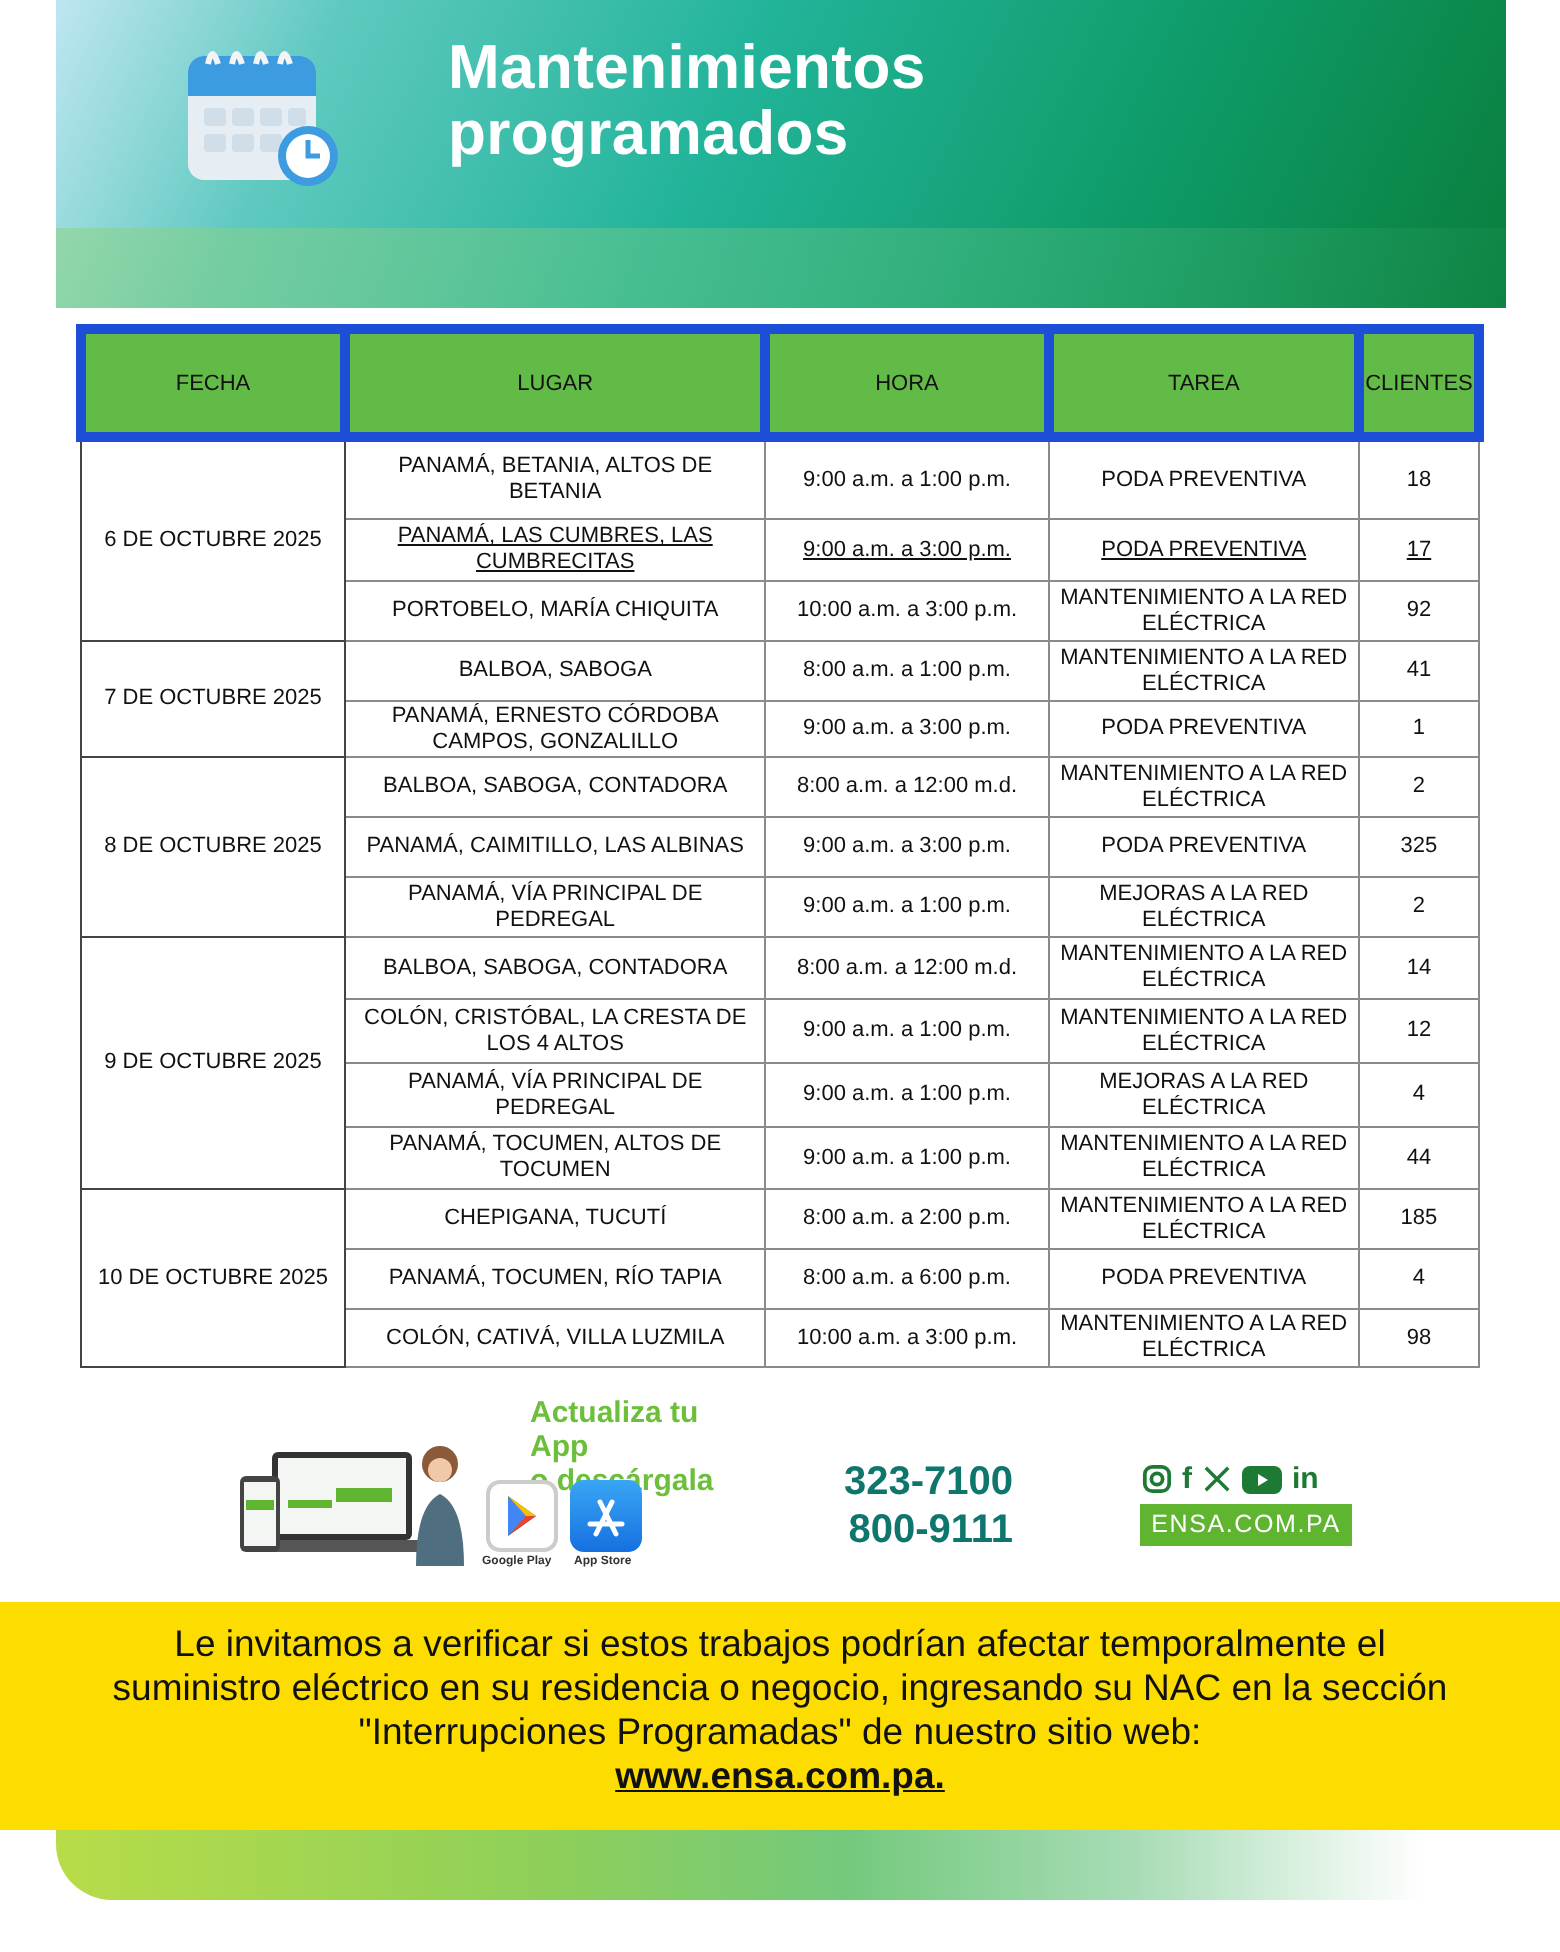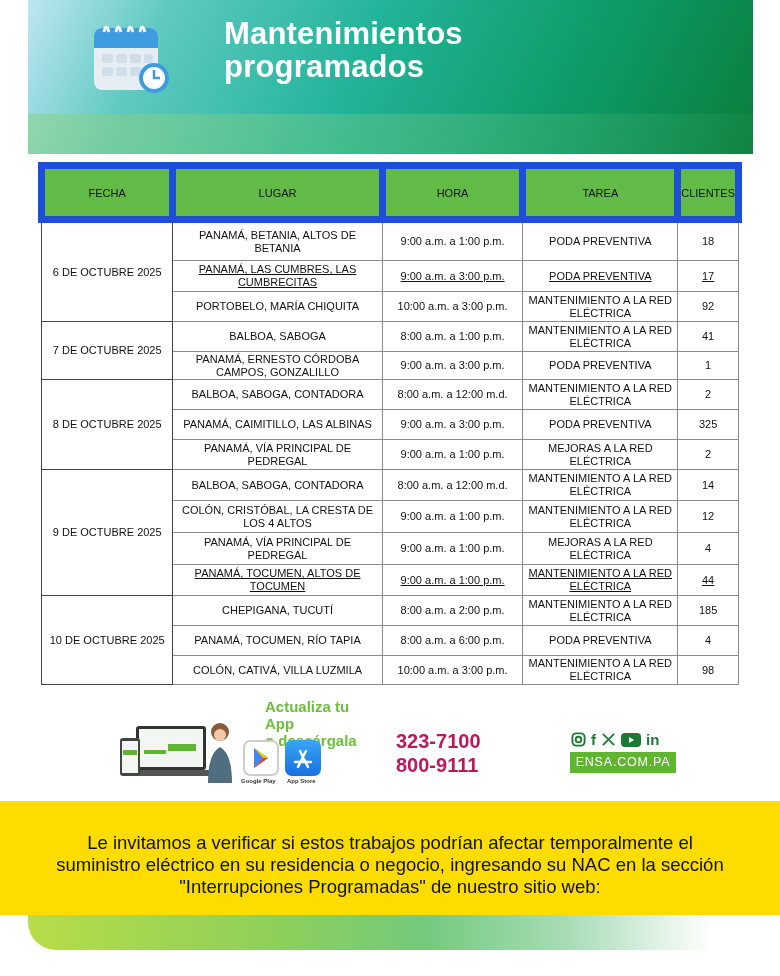--- a/index.html
+++ b/index.html
@@ -6,38 +6,38 @@
   body { width: 780px; height: 976px; background: #ffffff; font-family: "Liberation Sans", sans-serif; position: relative; overflow: hidden; }
   .banner { position: absolute; left: 28px; top: 0; width: 725px; height: 154px;
     background: linear-gradient(115deg, #bfe6f2 0%, #5fc9c0 18%, #22b49a 45%, #0e9a66 75%, #0a7e3c 100%); overflow: hidden; }
   .banner::after { content: ""; position: absolute; left: 0; right: 0; bottom: 0; height: 40px;
     background: linear-gradient(90deg, rgba(140,210,130,0.55), rgba(60,180,120,0.1)); }
   .cal-icon { position: absolute; left: 62px; top: 18px; width: 84px; height: 80px; }
   .title { position: absolute; left: 170px; top: 17px; color: #ffffff; font-weight: bold; font-size: 31px; line-height: 33px; letter-spacing: 0.2px; margin-left: 26px; }
   .subtitle { position: absolute; left: 58px; top: 107px; color: #ffffff; font-weight: bold; font-size: 21px; letter-spacing: -0.2px; z-index: 2; }
 
   table.sched { position: absolute; left: 38px; top: 162px; width: 704px; border-collapse: collapse; font-size: 11px; color: #111; }
-  table.sched th { background: #63bb47; height: 54px; font-weight: normal; font-size: 11px; border: 7px solid #1d4ed8; margin-top: 48px; }
+  table.sched th { background: #63bb47; height: 54px; font-weight: normal; font-size: 11px; border: 5px solid #1d4ed8; margin-top: 48px; }
   table.sched td { border: 1px solid #8a8a8a; text-align: center; vertical-align: middle; line-height: 13px; padding: 0 2px; }
   td.fecha { border: 1px solid #444 !important; }
 
   .app-promo { position: absolute; left: 115px; top: 698px; width: 260px; height: 90px; }
   .devices { position: absolute; left: 3px; top: 20px; width: 120px; height: 65px; }
   .promo-title { position: absolute; left: 122px; top: 0px; color: #6cbf3a; font-weight: bold; font-size: 15px; line-height: 17px; margin-left: 28px; }
   .store { position: absolute; top: 42px; width: 36px; height: 36px; border-radius: 7px; }
   .store.gp { left: 128px; background: #fff; border: 2px solid #ccc; }
   .store.as { left: 170px; background: linear-gradient(#39a6f5,#1670e0); }
   .store-label { position: absolute; top: 80px; font-size: 6px; font-weight: bold; color: #333; }
 
-  .phones { position: absolute; left: 396px; top: 729px; color: #be185d; font-weight: bold; font-size: 20px; line-height: 24px; }
+  .phones { position: absolute; left: 422px; top: 729px; color: #0f766e; font-weight: bold; font-size: 20px; line-height: 24px; text-align: right; }
   .social { position: absolute; left: 571px; top: 731px; display: flex; gap: 5px; align-items: center; }
   .social span { color: #1d7a34; font-weight: bold; font-size: 15px; }
   .site-badge { position: absolute; left: 570px; top: 752px; width: 106px; height: 21px; background: #5fb52f; color: #fff; font-size: 12.5px; letter-spacing: 0.8px; text-align: center; line-height: 21px; }
 
-  .notice { position: absolute; left: 0; top: 801px; width: 780px; height: 114px; background: #fddc00; text-align: center; padding-top: 31px; font-size: 18.5px; line-height: 22px; color: #111; }
+  .notice { position: absolute; left: 0; top: 801px; width: 780px; height: 114px; background: #fddc00; text-align: center; padding-top: 10px; font-size: 18.5px; line-height: 22px; color: #111; }
   .notice a { color: #111; font-weight: bold; text-decoration: underline; }
   .footer-bar { position: absolute; left: 28px; top: 915px; width: 720px; height: 35px; border-bottom-left-radius: 28px;
     background: linear-gradient(90deg, #b7dc49 0%, #8dcf5a 35%, #74c97d 55%, #a8dcb6 75%, #ffffff 95%); }
 </style>
 </head>
 <body>
 
 <div class="banner">
   <svg class="cal-icon" viewBox="0 0 84 80">
     <rect x="4" y="10" width="64" height="62" rx="8" fill="#e6eef4"></rect>
@@ -149,21 +149,21 @@
         <td>9:00 a.m. a 1:00 p.m.</td>
         <td>MANTENIMIENTO A LA RED ELÉCTRICA</td>
         <td>12</td>
       </tr>
       <tr style="height: 32px;">
         <td>PANAMÁ, VÍA PRINCIPAL DE PEDREGAL</td>
         <td>9:00 a.m. a 1:00 p.m.</td>
         <td>MEJORAS A LA RED ELÉCTRICA</td>
         <td>4</td>
       </tr>
-      <tr style="height: 31px; text-decoration: underline;">
+      <tr style="height: 31px;">
         <td>PANAMÁ, TOCUMEN, ALTOS DE TOCUMEN</td>
         <td>9:00 a.m. a 1:00 p.m.</td>
         <td>MANTENIMIENTO A LA RED ELÉCTRICA</td>
         <td>44</td>
       </tr>
       <tr style="height: 30px;">
         <td class="fecha" rowspan="3">10 DE OCTUBRE 2025</td>
         <td>CHEPIGANA, TUCUTÍ</td>
         <td>8:00 a.m. a 2:00 p.m.</td>
         <td>MANTENIMIENTO A LA RED ELÉCTRICA</td>
@@ -236,15 +236,16 @@
   <svg width="20" height="14" viewBox="0 0 20 14">
       <rect width="20" height="14" rx="4" fill="#1d7a34"></rect>
       <path d="M8 4 L13 7 L8 10 Z" fill="#fff"></path>
     </svg>
   <span>in</span>
 </div>
 <div class="site-badge">ENSA.COM.PA</div>
 
 <div class="notice">
   <div style="width:690px;margin:0 auto;">Le invitamos a verificar si estos trabajos podrían afectar temporalmente el suministro eléctrico en su residencia o negocio, ingresando su NAC en la sección "Interrupciones Programadas" de nuestro sitio web:</div>
+  <a>www.ensa.com.pa.</a>
 </div>
 
 <div class="footer-bar"></div>
 
 </body></html>

